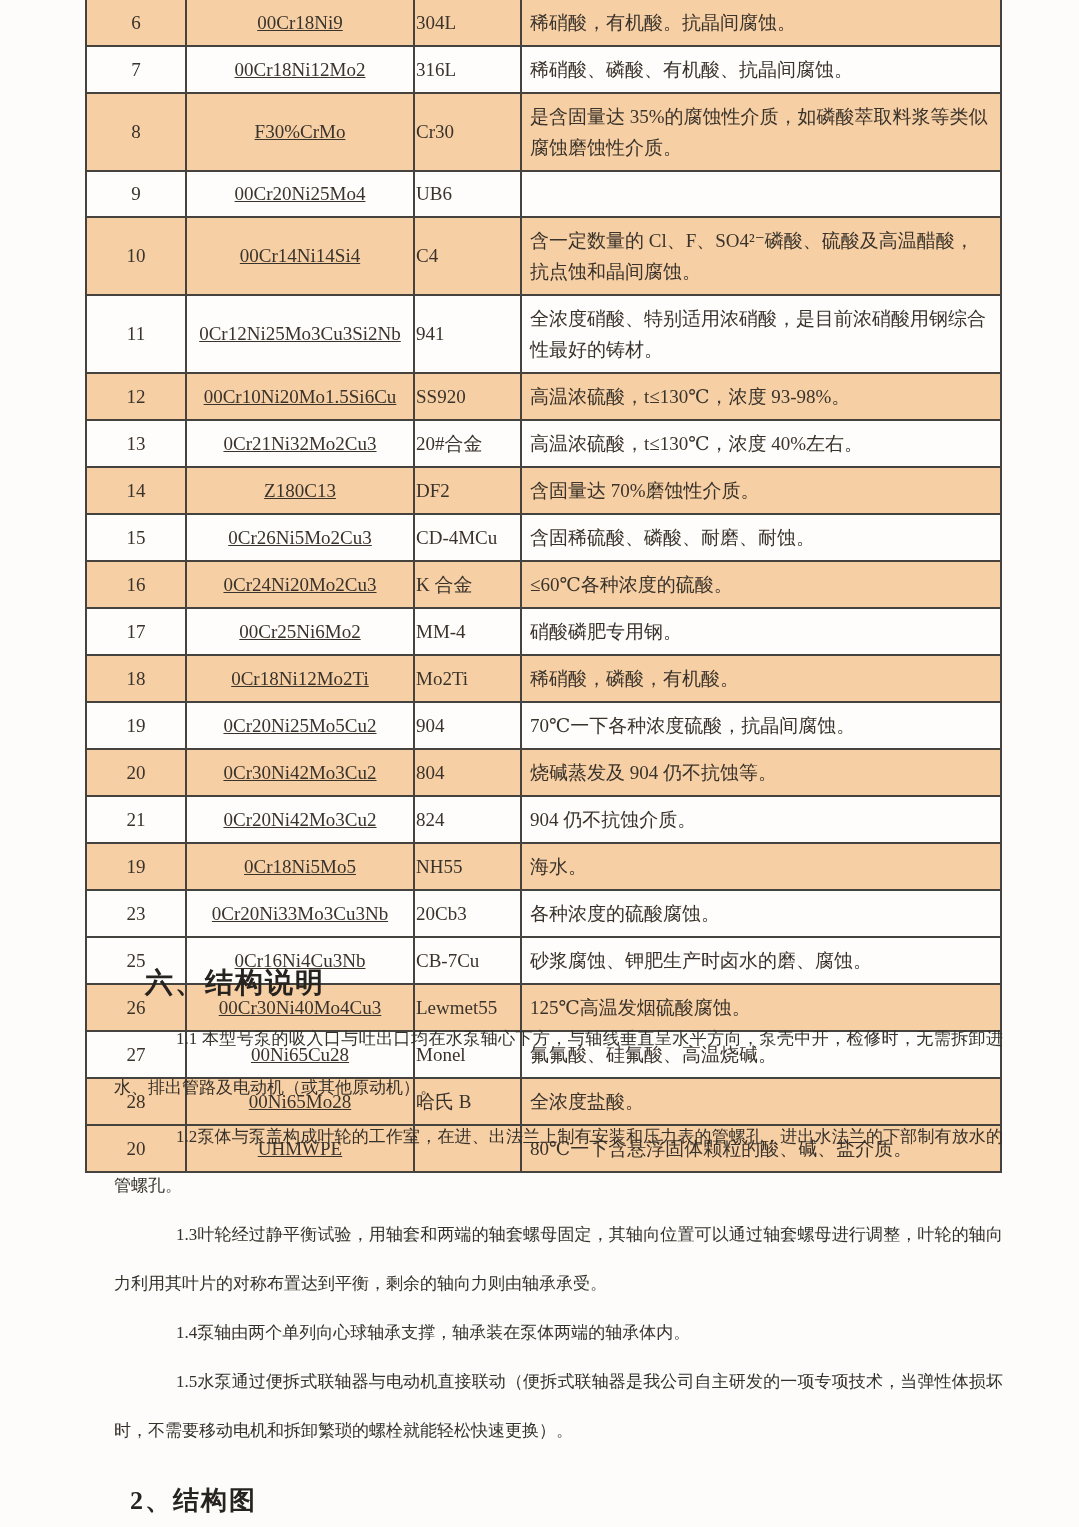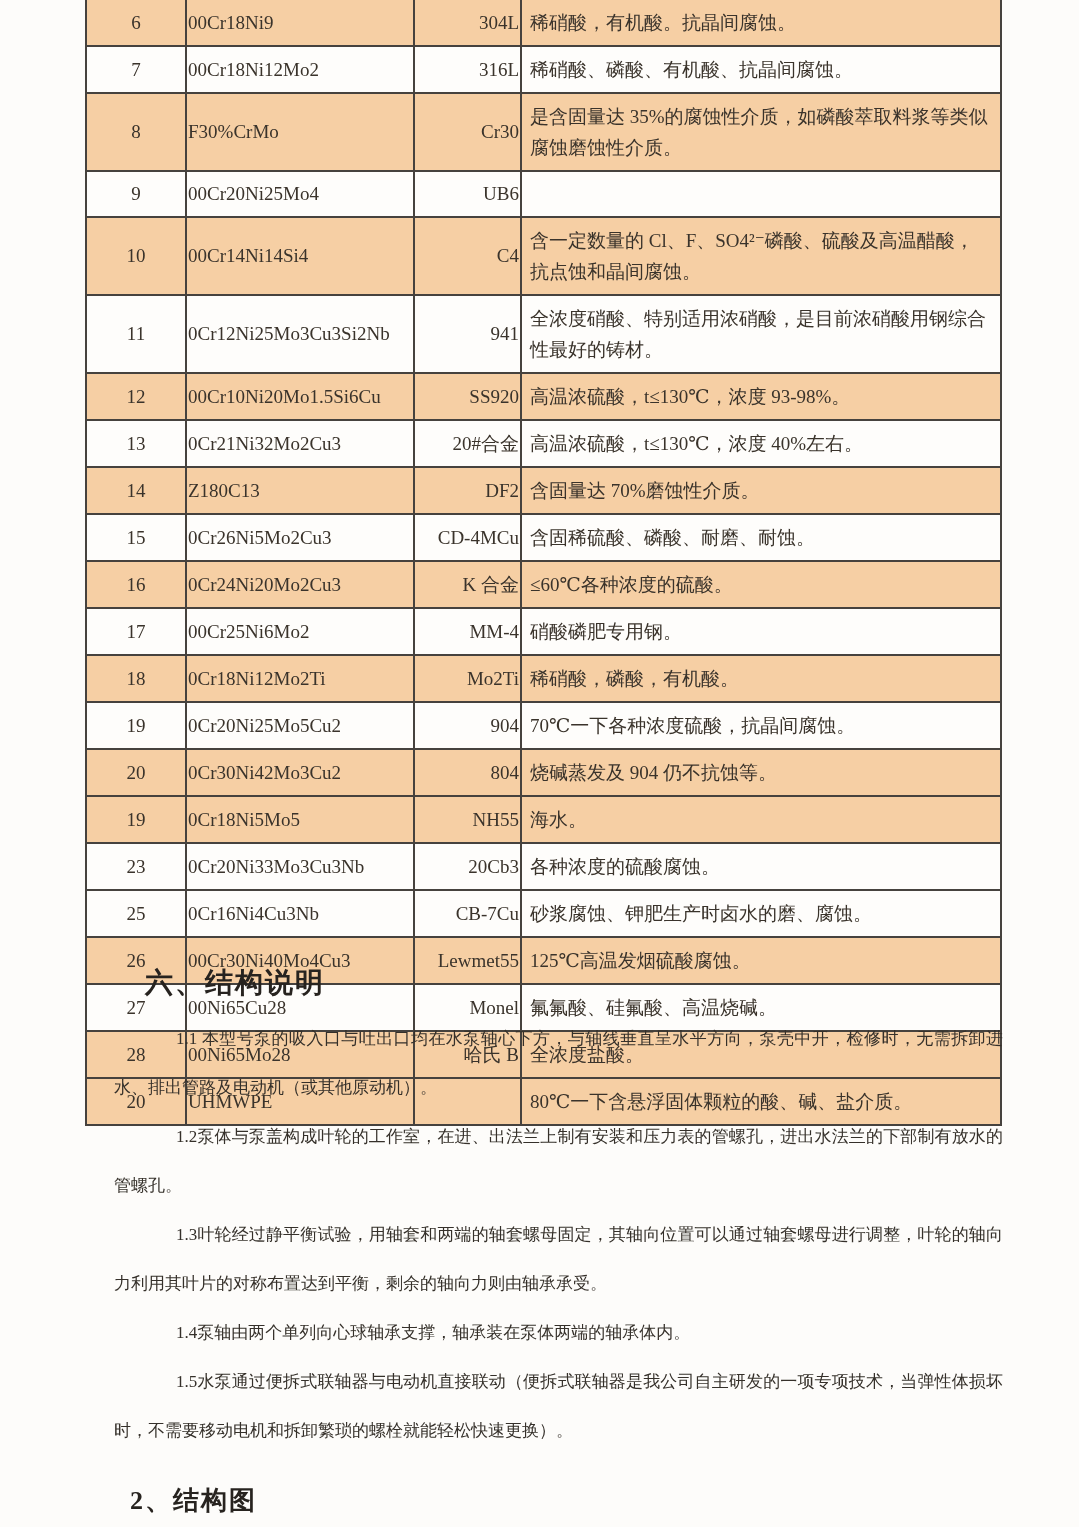--- a/index.html
+++ b/index.html
@@ -24,22 +24,22 @@
   table.material-table td {
     border: 2px solid var(--border, #46423e);
     font-size: 19px;
     color: var(--table-text, #3a332b);
     height: 30px;
     overflow: hidden;
   }
   tr.shaded td { background: var(--row-shaded, #f6cfa4); }
   tr.plain  td { background: var(--row-plain, #fefdfb); }
   td.no   { width: 96px;  text-align: center; font-size: 20px; }
-  td.mat  { width: 224px; text-align: left; }
-  td.code { width: 103px; text-align: right; margin-top: 10px; }
+  td.mat  { width: 224px; text-align: center; text-decoration: underline; }
+  td.code { width: 103px; text-align: left; margin-top: 10px; }
   td.desc { width: 462px; text-align: left; padding: 7px 8px; line-height: 31px; }
   .content {
     position: absolute;
     left: 16px; top: 948px; width: 1079px;
     color: var(--body-text, #35302a);
   }
   .sec-heading {
     margin: 16px 0 12px 129px;
     font-size: 28px;
     font-weight: bold;
@@ -150,20 +150,26 @@
           <td class="no">19</td>
           <td class="mat">0Cr20Ni25Mo5Cu2</td>
           <td class="code">904</td>
           <td class="desc">70℃一下各种浓度硫酸，抗晶间腐蚀。</td>
         </tr>
         <tr class="shaded">
           <td class="no">20</td>
           <td class="mat">0Cr30Ni42Mo3Cu2</td>
           <td class="code">804</td>
           <td class="desc">烧碱蒸发及 904 仍不抗蚀等。</td>
+        </tr>
+        <tr class="plain">
+          <td class="no">21</td>
+          <td class="mat">0Cr20Ni42Mo3Cu2</td>
+          <td class="code">824</td>
+          <td class="desc">904 仍不抗蚀介质。</td>
         </tr>
         <tr class="shaded">
           <td class="no">19</td>
           <td class="mat">0Cr18Ni5Mo5</td>
           <td class="code">NH55</td>
           <td class="desc">海水。</td>
         </tr>
         <tr class="plain">
           <td class="no">23</td>
           <td class="mat">0Cr20Ni33Mo3Cu3Nb</td>

